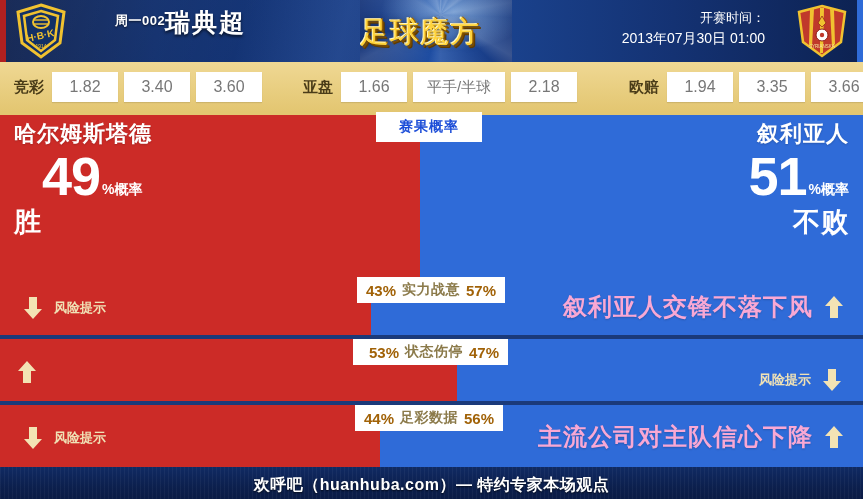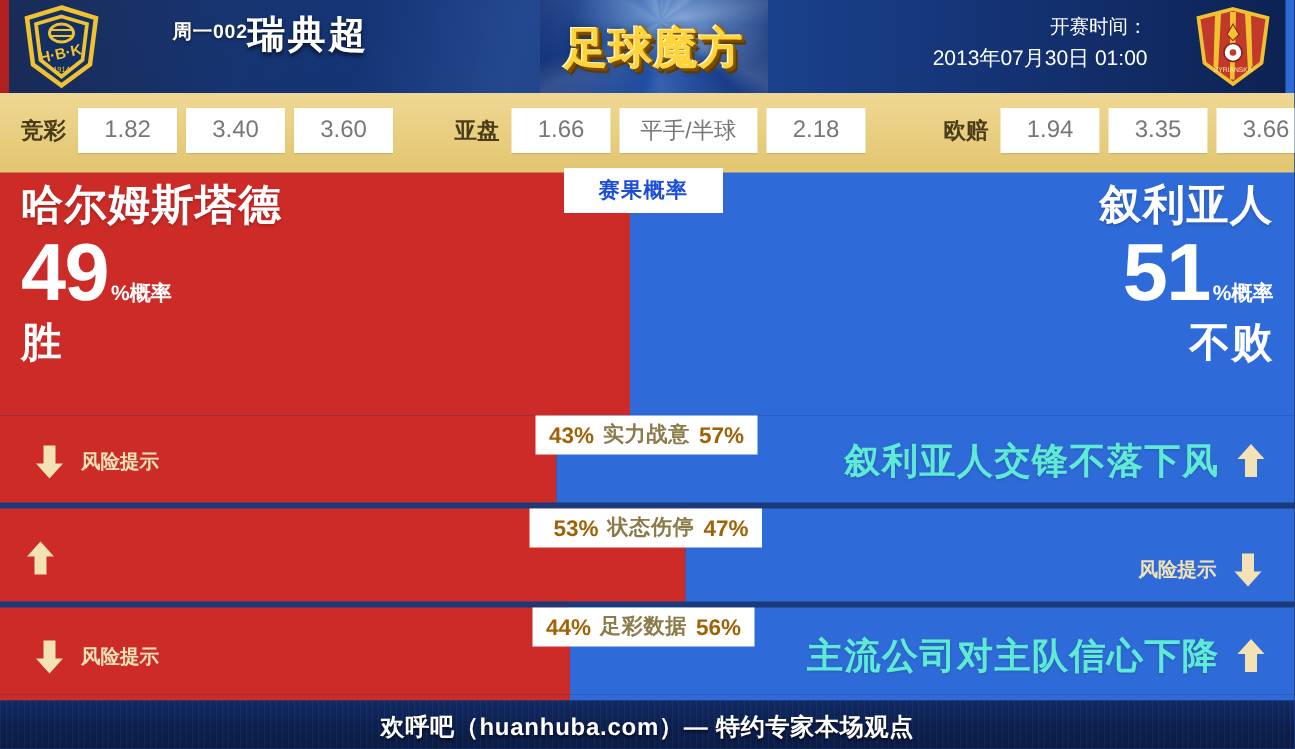--- a/index.html
+++ b/index.html
@@ -58,22 +58,22 @@
         rgba(255,255,255,.26) 50deg, rgba(255,255,255,0) 58deg,
         rgba(255,255,255,.18) 80deg, rgba(255,255,255,0) 92deg,
         rgba(255,255,255,.28) 120deg, rgba(255,255,255,0) 132deg,
         rgba(255,255,255,.20) 180deg, rgba(255,255,255,0) 195deg,
         rgba(255,255,255,.24) 240deg, rgba(255,255,255,0) 252deg,
         rgba(255,255,255,.18) 300deg, rgba(255,255,255,0) 315deg,
         rgba(255,255,255,.26) 345deg, rgba(255,255,255,0) 358deg);
     opacity:.55;
   }
   .brand .btext{
-    position:absolute;left:0;top:13px;width:152px;text-align:center;
-    font-size:29px;font-weight:bold;letter-spacing:1px;
+    position:absolute;left:0;top:13px;width:152px;
+    font-size:29px;font-weight:normal;letter-spacing:1px;
     color:#ffd33a;
     text-shadow:
       -1px -1px 0 #fff8c0, 1px -1px 0 #a06800,
       2px 2px 0 #7a4d00, 3px 3px 0 #5e3a00,
       0 0 6px rgba(0,0,0,.5);
   }
 
   .kickoff{
     position:absolute;right:98px;top:8px;text-align:right;color:#ffffff;
     line-height:1.55;
@@ -112,23 +112,23 @@
   .badge-top{
     position:absolute;left:376px;top:0;width:106px;height:30px;background:#ffffff;
     display:flex;align-items:center;justify-content:center;
     color:#1d4ed8;font-size:14px;font-weight:bold;letter-spacing:1px;
     z-index:5;
   }
 
   .team-side{position:absolute;top:10px;color:#fff;}
   .team-side.left{left:14px;text-align:left;}
   .team-side.right{right:14px;text-align:right;}
-  .team-name{font-size:28px;font-weight:bold;line-height:1.12;letter-spacing:1px;
-    text-shadow:0 1px 2px rgba(0,0,0,.18);font-family:Liberation Serif, serif;}
-  .team-pct-row{display:flex;align-items:flex-end;line-height:1;margin-top:2px;}
+  .team-name{font-size:22px;font-weight:bold;line-height:1.12;letter-spacing:1px;
+    text-shadow:0 1px 2px rgba(0,0,0,.18);}
+  .team-pct-row{display:flex;align-items:flex-end;line-height:1;margin-top:2px;margin-left:28px;}
   .team-side.right .team-pct-row{justify-content:flex-end;}
   .team-pct{font-size:54px;font-weight:bold;letter-spacing:-1px;}
   .team-pct-suffix{font-size:14px;font-weight:bold;padding-bottom:7px;padding-left:2px;}
   .team-verdict{font-size:27px;font-weight:bold;margin-top:1px;letter-spacing:1px;}
 
   .prob-desc{
     position:absolute;left:225px;top:42px;width:395px;
     color:#ffffff;font-size:19px;font-weight:bold;line-height:1.55;
     z-index:4;letter-spacing:.3px;
   }
@@ -140,21 +140,21 @@
   .cmp-row .bar-blue{position:absolute;top:0;right:0;height:100%;background:#2f6bd8;}
   .cmp-label{
     position:absolute;top:0;height:26px;background:#ffffff;
     display:flex;align-items:center;justify-content:center;gap:6px;
     padding:0 9px;z-index:9;white-space:nowrap;
   }
   .cmp-label .p{color:#a16207;font-size:15px;font-weight:bold;}
   .cmp-label .t{color:#8b7a4a;font-size:14px;font-weight:bold;letter-spacing:.5px;}
 
   .cmp-text{
-    position:absolute;color:#5eead4;font-weight:bold;
+    position:absolute;color:#f9a8d4;font-weight:bold;
     display:flex;align-items:center;gap:10px;z-index:6;
   }
   .cmp-text.big{font-size:24px;letter-spacing:1px;text-shadow:0 1px 2px rgba(0,0,0,.18);}
   .cmp-text.small{font-size:13px;color:#f0e2b6;}
   .arrow{display:inline-block;width:22px;height:26px;flex:0 0 22px;}
   .arrow svg{display:block;}
 
   
   .foot-strip{position:relative;height:4px;width:863px;}
   .foot-strip .fs-red{position:absolute;left:0;top:0;width:380px;height:4px;background:#cc2b27;}

